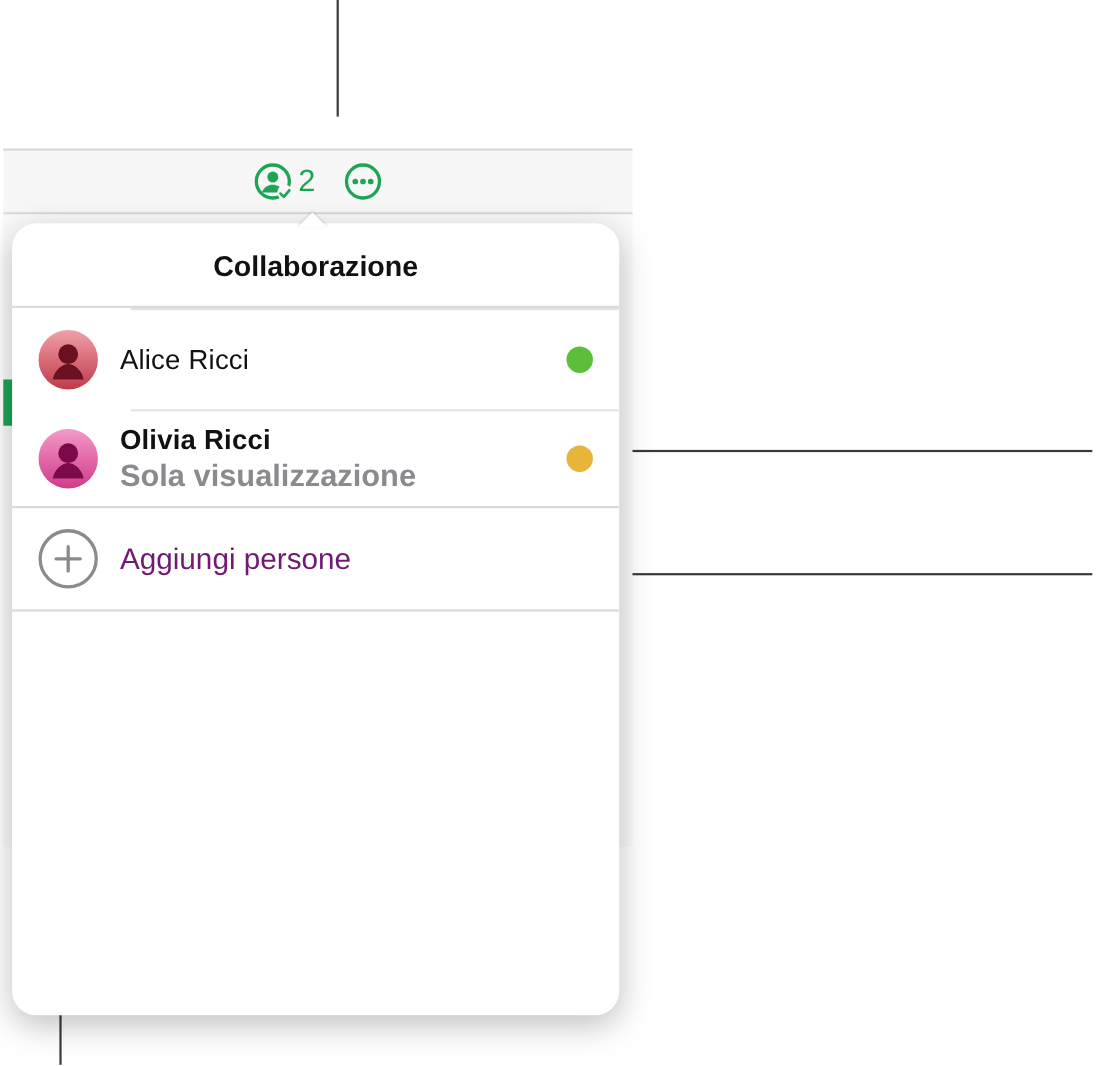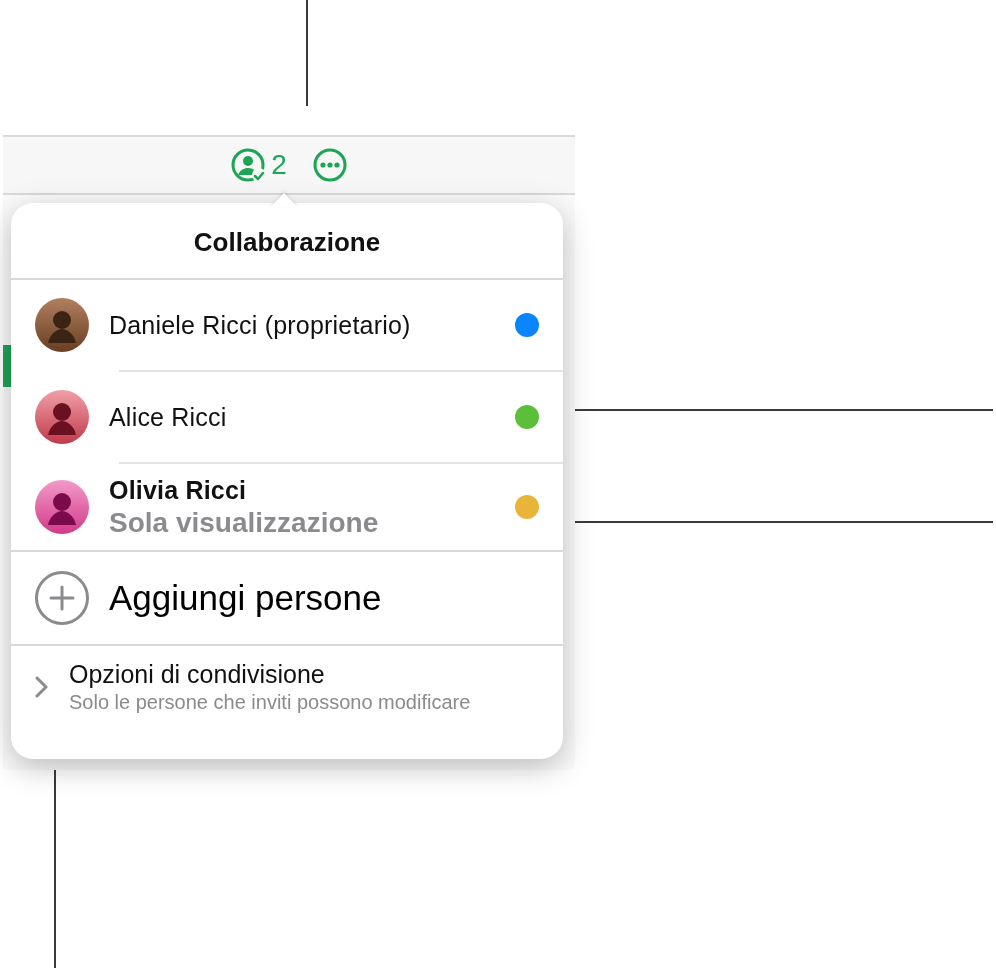--- a/index.html
+++ b/index.html
@@ -19,21 +19,21 @@
   
   .pointer {
     position:absolute; left:270px; top:193px; width:0; height:0;
     border-left:14px solid transparent; border-right:14px solid transparent;
     border-bottom:14px solid #fff; z-index:5;
     filter: drop-shadow(0 -1px 1px rgba(0,0,0,.15));
   }
 
   
   .panel {
-    position:absolute; left:11px; top:203px; width:552px; height:556px;
+    position:absolute; left:11px; top:203px; width:552px; height:720px;
     background:#fff; border-radius:22px; box-shadow:0 8px 30px rgba(0,0,0,0.25);
     overflow:hidden; z-index:4;
   }
   .panel-title {
     text-align:center; font-size:26px; font-weight:600; color:#111;
     padding:24px 0 20px;
   }
   .hr-full { border:0; border-top:2px solid #d9d9db; }
   .hr-inset { border:0; border-top:2px solid #e3e3e5; margin-left:108px; }
 
@@ -50,21 +50,21 @@
   .row-text { flex:1; display:flex; flex-direction:column; justify-content:center; }
   .row-name { font-size:25px; color:#111; letter-spacing:0.2px; }
   .row-sub  { font-size:28px; color:#8a8a8f; margin-top:2px; }
   .dot { width:24px; height:24px; border-radius:50%; flex:0 0 24px; }
 
   .add-row { height:92px; }
   .add-icon {
     width:54px; height:54px; border-radius:50%; border:3px solid #8a8a8f;
     display:flex; align-items:center; justify-content:center; flex:0 0 54px;
   }
-  .add-label { font-size:35px; color:#000000; }
+  .add-label { font-size:27px; color:#701a75; }
 
   .opts {
     display:flex; align-items:center; padding:14px 24px 20px 24px; gap:16px;
     cursor:pointer;
   }
   .chev { width:18px; flex:0 0 18px; display:flex; align-items:center; }
   .opts-text { display:flex; flex-direction:column; }
   .opts-title { font-size:25px; color:#111; }
   .opts-sub   { font-size:20px; color:#8a8a8f; margin-top:2px; }
 
@@ -111,32 +111,20 @@
       </span>
     </div>
   </div>
 
   <div class="pointer"></div>
 
   <div class="panel">
     <div class="panel-title">Collaborazione</div>
     <hr class="hr-full">
 
-    <div class="row">
-      <div class="avatar" style="background:linear-gradient(#b08060,#6a3e22);">
-        <svg width="40" height="40" viewBox="0 0 40 40">
-            <circle cx="20" cy="15" r="9" fill="#3a2414"></circle>
-            <path d="M6 38c2-10 10-14 14-14s12 4 14 14" fill="#3a2414"></path>
-          </svg>
-      </div>
-      <div class="row-text">
-        <div class="row-name">Daniele Ricci (proprietario)</div>
-      </div>
-      <div class="dot" style="background:#0a84ff"></div>
-    </div>
     <hr class="hr-inset">
 
     <div class="row">
       <div class="avatar" style="background:linear-gradient(#f0a0a8,#c03a4a);">
         <svg width="40" height="40" viewBox="0 0 40 40">
             <circle cx="20" cy="15" r="9" fill="#6a1020"></circle>
             <path d="M6 38c2-10 10-14 14-14s12 4 14 14" fill="#6a1020"></path>
           </svg>
       </div>
       <div class="row-text">
@@ -164,31 +152,20 @@
     <div class="row add-row">
       <div class="add-icon">
         <svg width="30" height="30" viewBox="0 0 30 30">
           <path d="M15 4v22M4 15h22" stroke="#8a8a8f" stroke-width="3" stroke-linecap="round"></path>
         </svg>
       </div>
       <div class="add-label">Aggiungi persone</div>
     </div>
     <hr class="hr-full">
 
-    <div class="opts">
-      <div class="chev">
-        <svg width="14" height="22" viewBox="0 0 14 22">
-            <path d="M2 2l9 9-9 9" fill="none" stroke="#8a8a8f" stroke-width="3" stroke-linecap="round" stroke-linejoin="round"></path>
-          </svg>
-      </div>
-      <div class="opts-text">
-        <div class="opts-title">Opzioni di condivisione</div>
-        <div class="opts-sub">Solo le persone che inviti possono modificare</div>
-      </div>
-    </div>
   </div>
 
   <div class="line h" style="left:527px; top:409px; width:466px;"></div>
   <div class="line h" style="left:330px; top:521px; width:663px;"></div>
 
   <div class="line v" style="left:54px; top:748px; height:220px;"></div>
 
 </div>
 
 </body></html>

